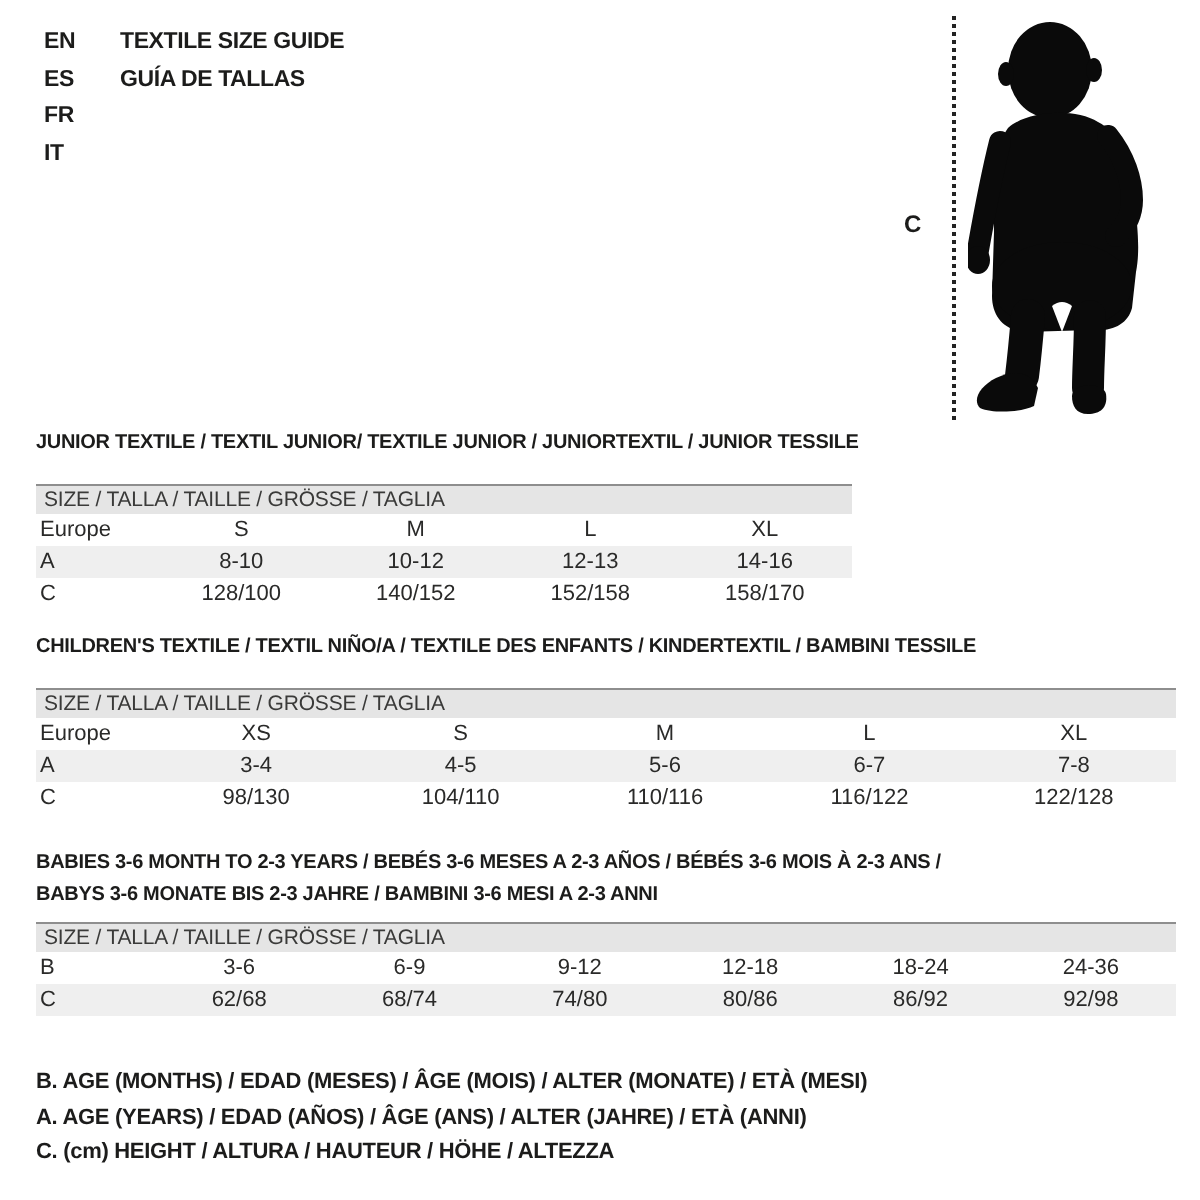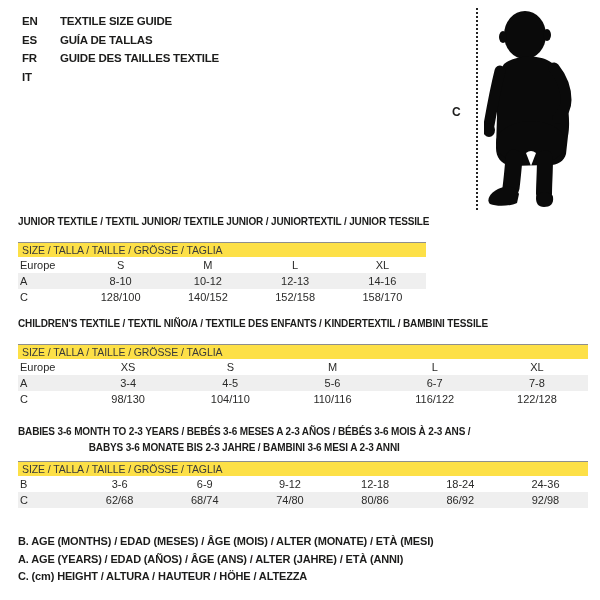--- a/index.html
+++ b/index.html
@@ -15,25 +15,25 @@
   .lang-code{width:38px;font-weight:bold;font-size:11.5px;letter-spacing:-0.2px;}
   .lang-label{font-weight:bold;font-size:11.5px;letter-spacing:-0.2px;white-space:nowrap;}
 
   
   .height-line{left:476px;top:8px;height:202px;width:0;border-left:2px dotted #222;}
   .figure-label{left:452px;top:105px;font-weight:bold;font-size:12px;}
   .figure-svg{left:484px;top:8px;}
 
   
   .section-title{left:18px;font-weight:bold;font-size:10px;letter-spacing:-0.15px;white-space:nowrap;}
-  .section-title.two-line{line-height:16px;text-align:center;}
+  .section-title.two-line{line-height:16px;}
 
   .size-table{left:18px;}
   .tbl-head{
-    height:14px;background:#fde047;border-top:1px solid #8e8e8e;
+    height:14px;background:#e5e5e5;border-top:1px solid #8e8e8e;
     display:flex;align-items:center;padding-left:4px;
     font-size:10.5px;color:#3a3a39;letter-spacing:-0.1px;
   }
   .tbl-row{display:flex;height:16px;align-items:center;font-size:11px;color:#2a2a29;}
   .tbl-row.stripe{background:#efefef;}
   .tbl-label{width:57px;padding-left:2px;}
   .tbl-cell{flex:1;text-align:center;}
 
   
   .footnotes{left:18px;top:533px;}
@@ -48,21 +48,20 @@
     <div class="lang-row">
       <span class="lang-code">EN</span>
       <span class="lang-label">TEXTILE SIZE GUIDE</span>
     </div>
     <div class="lang-row">
       <span class="lang-code">ES</span>
       <span class="lang-label">GUÍA DE TALLAS</span>
     </div>
     <div class="lang-row">
       <span class="lang-code">FR</span>
-      <span class="lang-label">GUIDE DES TAILLES TEXTILE</span>
     </div>
     <div class="lang-row">
       <span class="lang-code">IT</span>
     </div>
   </div>
 
   <div class="abs height-line"></div>
   <div class="abs figure-label">C</div>
   <svg class="abs figure-svg" width="108" height="202" viewBox="0 0 108 202" xmlns="http://www.w3.org/2000/svg">
     <g fill="#0a0a0a" stroke="#0a0a0a">

